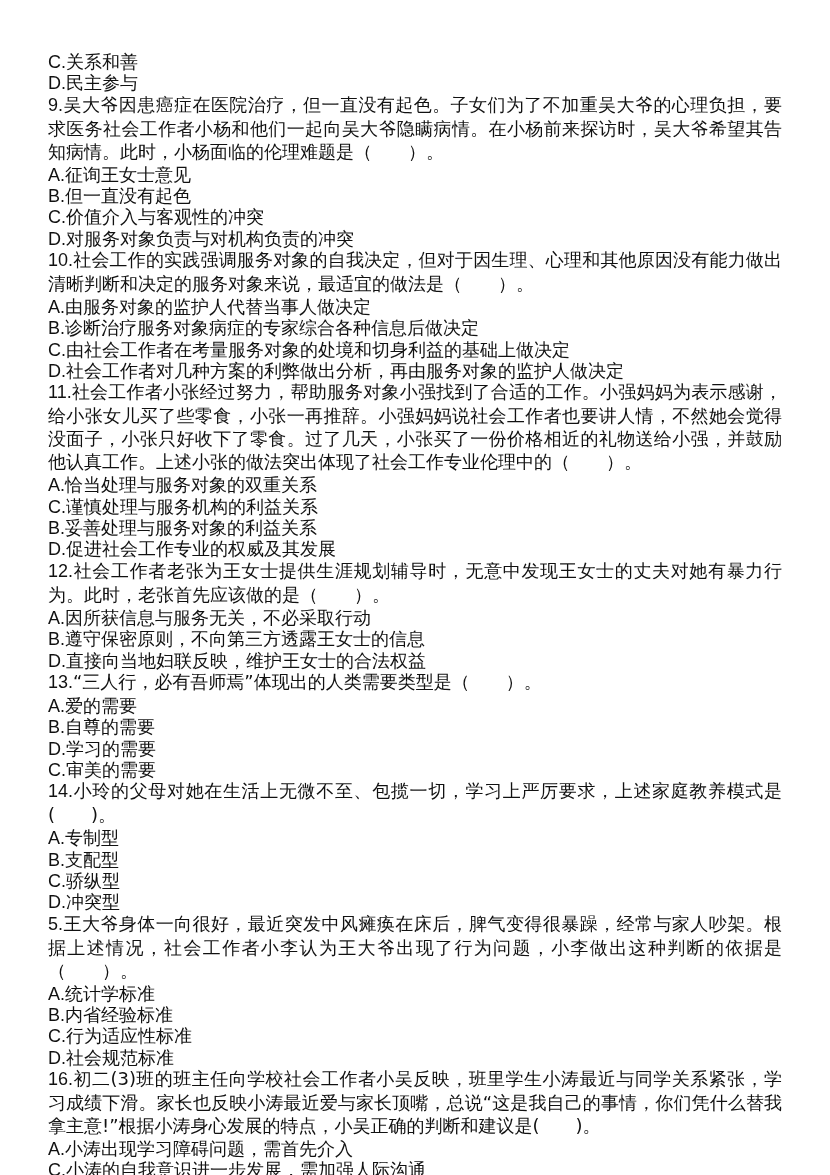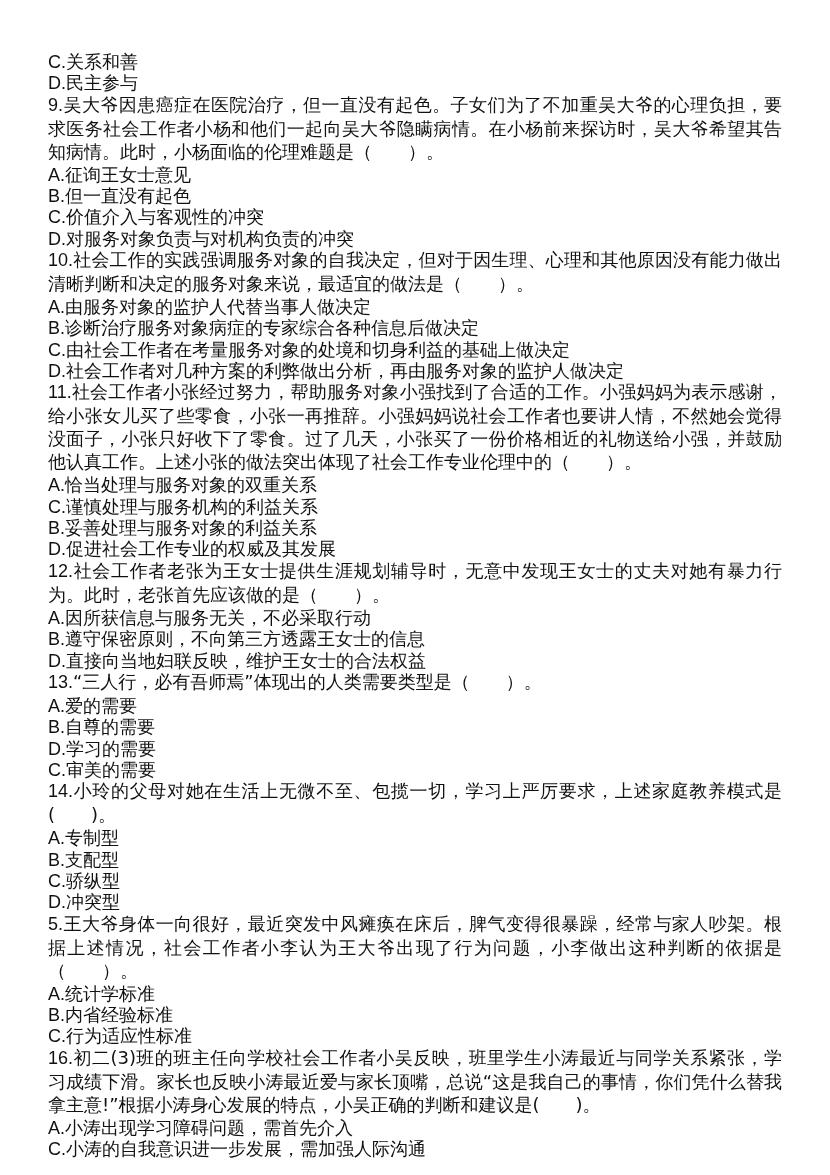--- a/index.html
+++ b/index.html
@@ -57,18 +57,19 @@
   <div class="stem"><span class="q-num">14.</span><span>小玲的父母对她在生活上无微不至、包揽一切，学习上严厉要求，上述家庭教养模式是(　　)。</span></div>
   <div class="line"><span class="opt-letter">A.</span><span>专制型</span></div>
   <div class="line"><span class="opt-letter">B.</span><span>支配型</span></div>
   <div class="line"><span class="opt-letter">C.</span><span>骄纵型</span></div>
   <div class="line"><span class="opt-letter">D.</span><span>冲突型</span></div>
 
   <div class="stem"><span class="q-num">5.</span><span>王大爷身体一向很好，最近突发中风瘫痪在床后，脾气变得很暴躁，经常与家人吵架。根据上述情况，社会工作者小李认为王大爷出现了行为问题，小李做出这种判断的依据是（　　）。</span></div>
   <div class="line"><span class="opt-letter">A.</span><span>统计学标准</span></div>
   <div class="line"><span class="opt-letter">B.</span><span>内省经验标准</span></div>
   <div class="line"><span class="opt-letter">C.</span><span>行为适应性标准</span></div>
+  <div class="line"><span class="opt-letter">D.</span><span>社会规范标准</span></div>
 
   <div class="stem"><span class="q-num">16.</span><span>初二(3)班的班主任向学校社会工作者小吴反映，班里学生小涛最近与同学关系紧张，学习成绩下滑。家长也反映小涛最近爱与家长顶嘴，总说“这是我自己的事情，你们凭什么替我拿主意!”根据小涛身心发展的特点，小吴正确的判断和建议是(　　)。</span></div>
   <div class="line"><span class="opt-letter">A.</span><span>小涛出现学习障碍问题，需首先介入</span></div>
   <div class="line"><span class="opt-letter">C.</span><span>小涛的自我意识进一步发展，需加强人际沟通</span></div>
 
 </div>
 
 </body></html>

